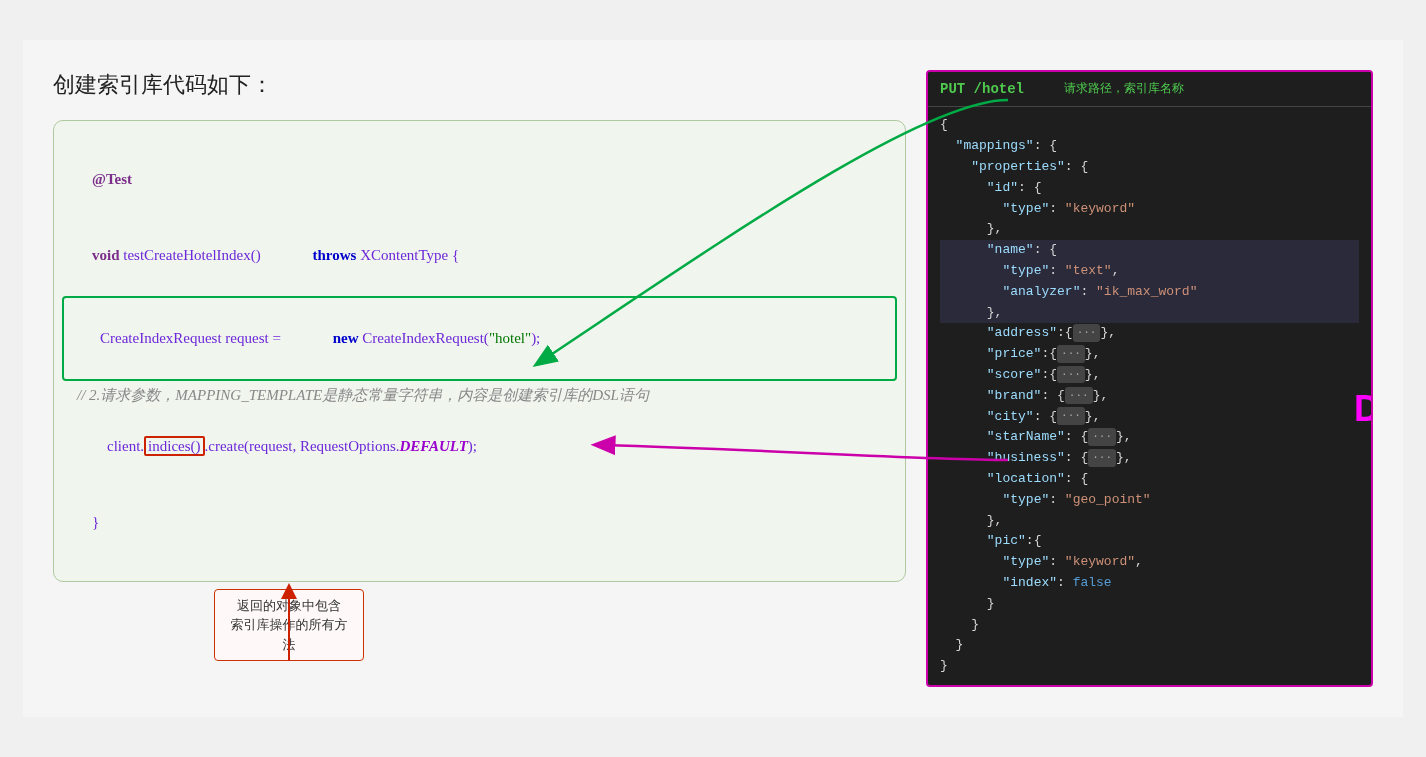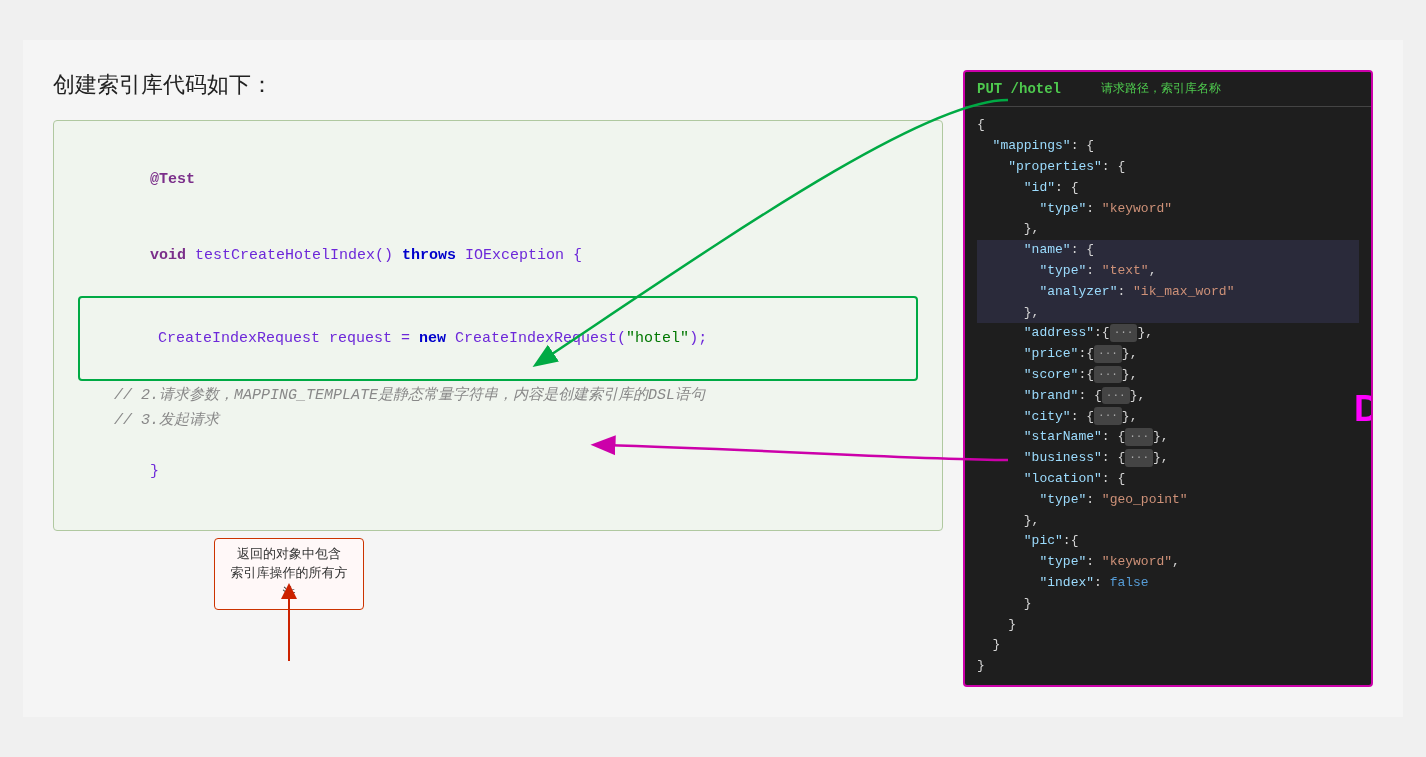--- a/index.html
+++ b/index.html
@@ -28,33 +28,33 @@
       position: relative;
     }
     .page-title {
       font-size: 22px;
       color: #222;
       font-weight: normal;
     }
     .code-block {
       background: #f0f5ee;
       border: 1.5px solid #b0c8a0;
-      border-radius: 4px;
-      padding: 20px 24px;
-      font-family: Liberation Mono, monospace;
+      border-radius: 10px;
+      padding: 20px 8px;
+      font-family: Liberation Serif, serif;
       font-size: 15px;
       line-height: 1.7;
       position: relative;
     }
     .code-line {
       display: block;
       white-space: pre;
     }
     .kw-purple { color: #7b2f8a; font-weight: bold; }
-    .kw-blue { color: #0000cc; font-weight: bold; }
+    .kw-blue { color: #0000cc; font-weight: bold; margin-left: 48px; }
     .str-green { color: #007700; }
     .str-purple { color: #cc00cc; font-style: italic; font-weight: bold; }
     .comment { color: #888; font-style: italic; }
     .normal { color: #6d28d9; }
     .kw-italic-purple { color: #9900cc; font-style: italic; font-weight: bold; }
 
     .highlighted-line-green {
       display: block;
       background: transparent;
       border: 2px solid #00aa44;
@@ -95,21 +95,21 @@
 
     
     .arrows-overlay {
       position: absolute;
       top: 0; left: 0;
       width: 100%; height: 100%;
       pointer-events: none;
     }
 
     .right-panel {
-      width: 410px;
+      width: 447px;
       border: 2px solid #cc00aa;
       border-radius: 4px;
       background: #1e1e1e;
       color: #d4d4d4;
       font-family: 'Courier New', Courier, monospace;
       font-size: 13px;
       line-height: 1.6;
       padding: 0;
       position: relative;
       overflow: hidden;
@@ -178,33 +178,35 @@
   <div class="left-panel">
     <div class="page-title">创建索引库代码如下：</div>
 
     <div class="code-block" style="position:relative;">
 
       <span class="code-line">
         <span class="kw-purple">@Test</span>
       </span>
 
       <span class="code-line">
-        <span class="kw-purple">void</span><span class="normal"> testCreateHotelIndex() </span><span class="kw-blue">throws</span><span class="normal"> IOException {</span>
+        <span class="kw-purple">void</span><span class="normal"> testCreateHotelIndex() </span><span class="kw-blue">throws</span><span class="normal"> XContentType {</span>
       </span>
 
 
       <span class="highlighted-line-green">
         <span class="normal">CreateIndexRequest request = </span><span class="kw-blue">new</span><span class="normal"> CreateIndexRequest(</span><span class="str-green">"hotel"</span><span class="normal">);</span>
       </span>
 
       <span class="code-line comment">    // 2.请求参数，MAPPING_TEMPLATE是静态常量字符串，内容是创建索引库的DSL语句</span>
 
 
-      <span class="code-line comment">    // 3.发起请求</span>
-
+
+      <span class="code-line">
+        <span class="normal">    client.</span><span class="normal indices-highlight">indices()</span><span class="normal">.create(request, RequestOptions.</span><span class="kw-italic-purple">DEFAULT</span><span class="normal">);</span>
+      </span>
 
       <span class="code-line">
         <span class="normal">}</span>
       </span>
 
       <div class="annotation-box">
         <span>返回的对象中包含</span><br>
         <span>索引库操作的所有方法</span>
       </div>
 

